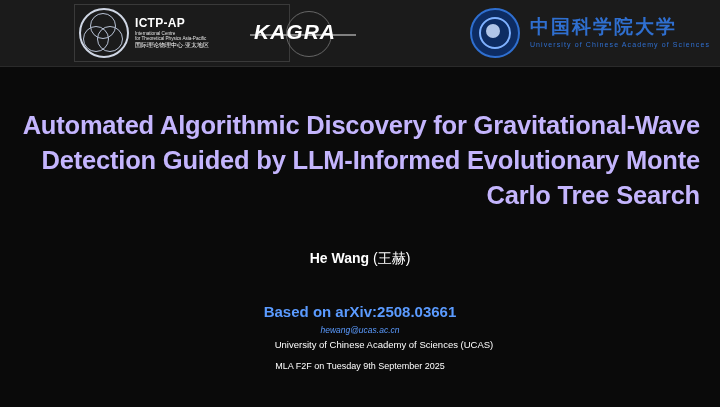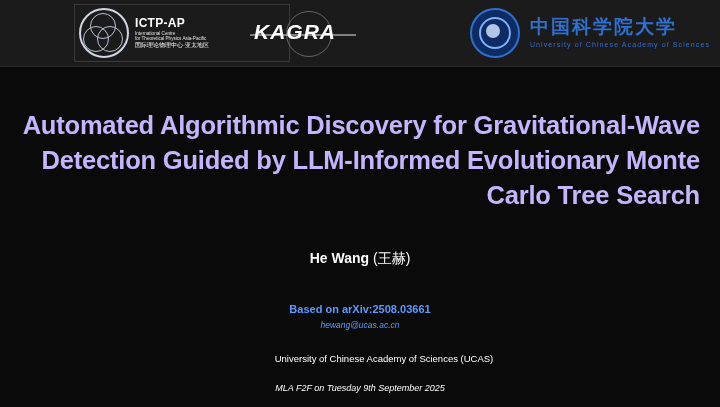--- a/index.html
+++ b/index.html
@@ -241,43 +241,42 @@
   .author .cn { font-weight: normal; }
 
   
   .meta {
     position: absolute;
     top: 303px;
     left: 0; width: 720px;
     text-align: center;
   }
   .meta .arxiv {
-    font-size: 11px;
+    font-size: 15px;
     font-weight: bold;
     color: #5b9bff;
     margin-bottom: 5px;
   }
   .meta .email {
     font-size: 8.5px;
     color: #5b9bff;
     font-style: italic;
-    margin-bottom: 22px;
+    margin-bottom: 3px;
   }
   .meta .affil1,
   .meta .affil2 {
     font-size: 9.5px;
     color: #ffffff;
     line-height: 1.55;
     padding-left: 48px;
   }
   .meta .event {
-    margin-top: 16px;
+    margin-top: 8px;
     font-size: 9px;
     color: #ffffff;
-    font-style: italic;
   }
 </style>
 </head>
 <body>
 
 <div class="slide">
 
   <div class="logo-bar">
 
 

